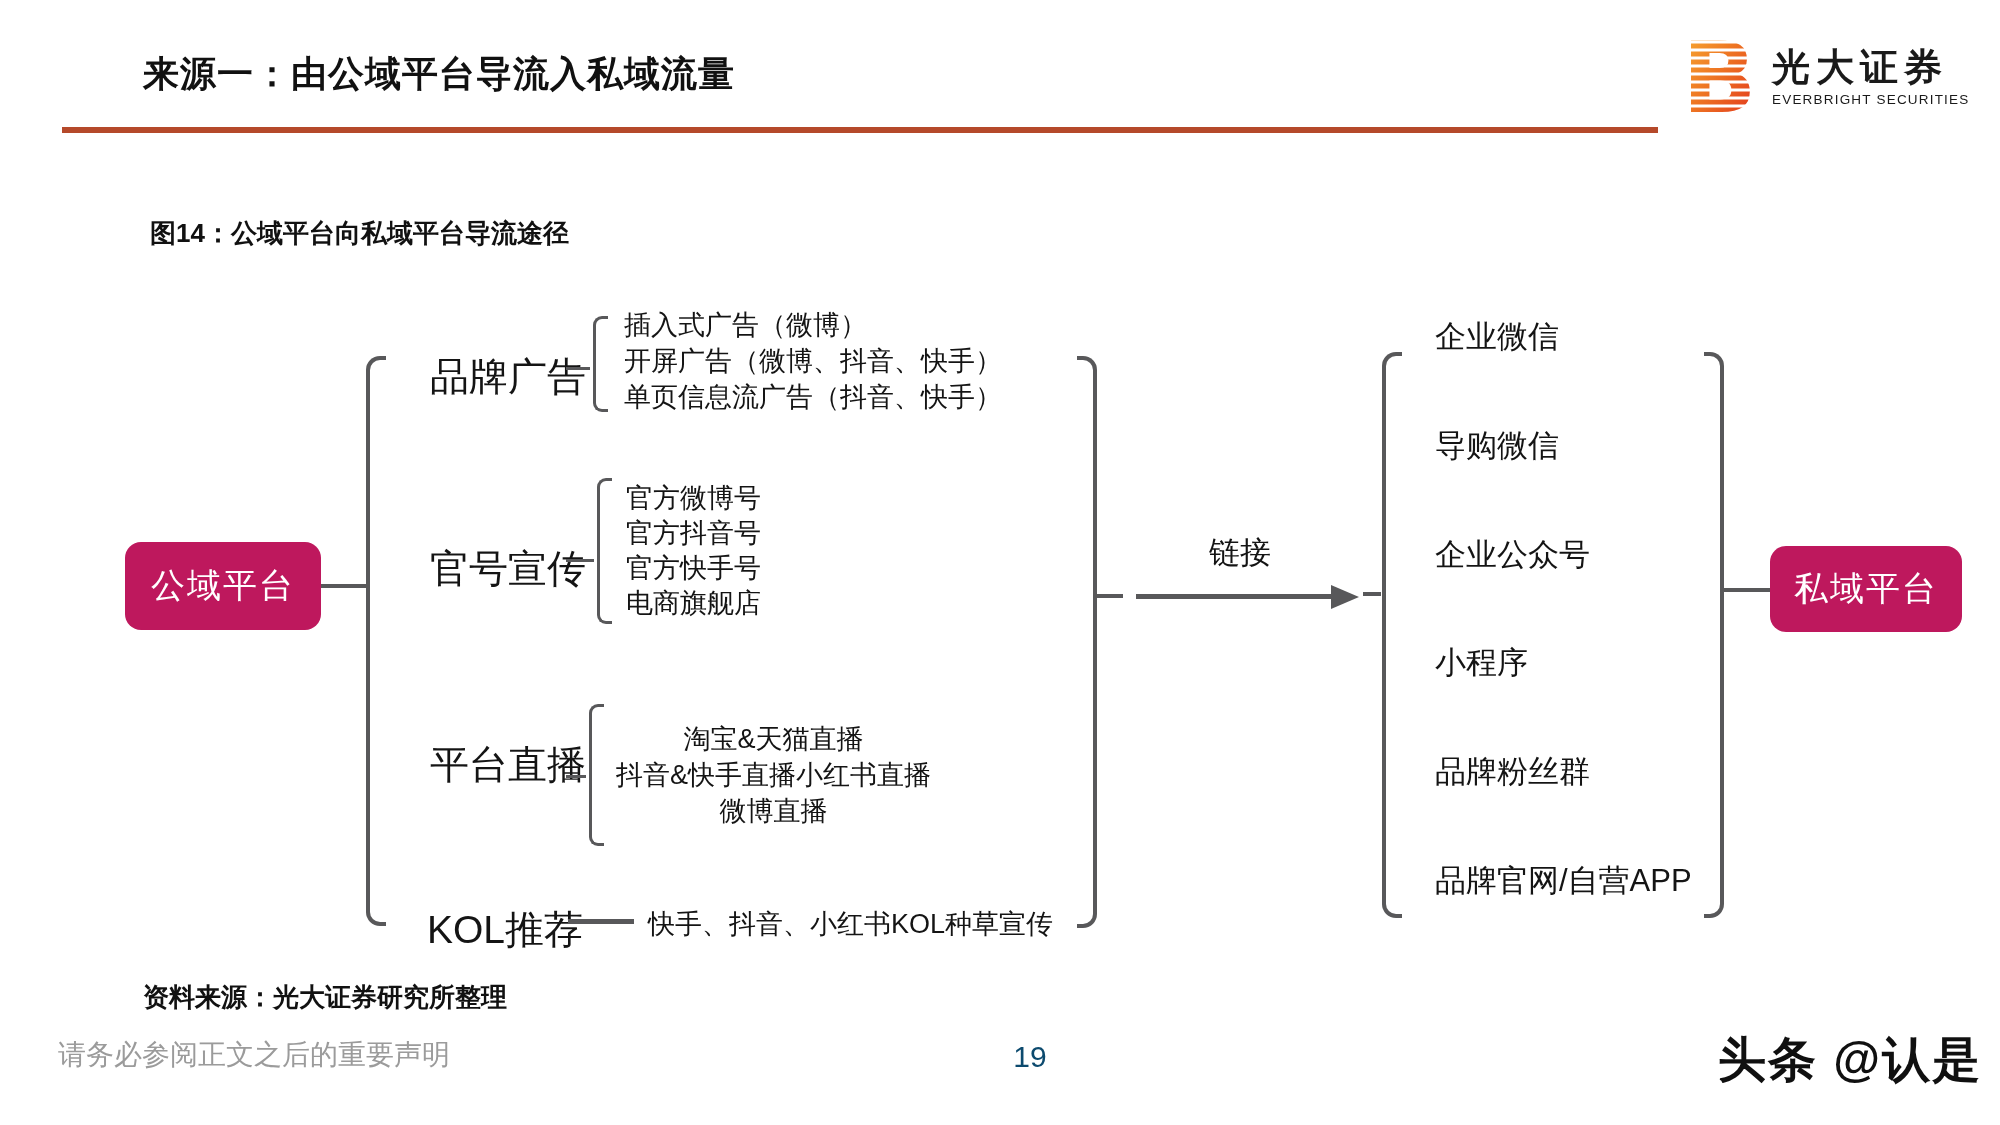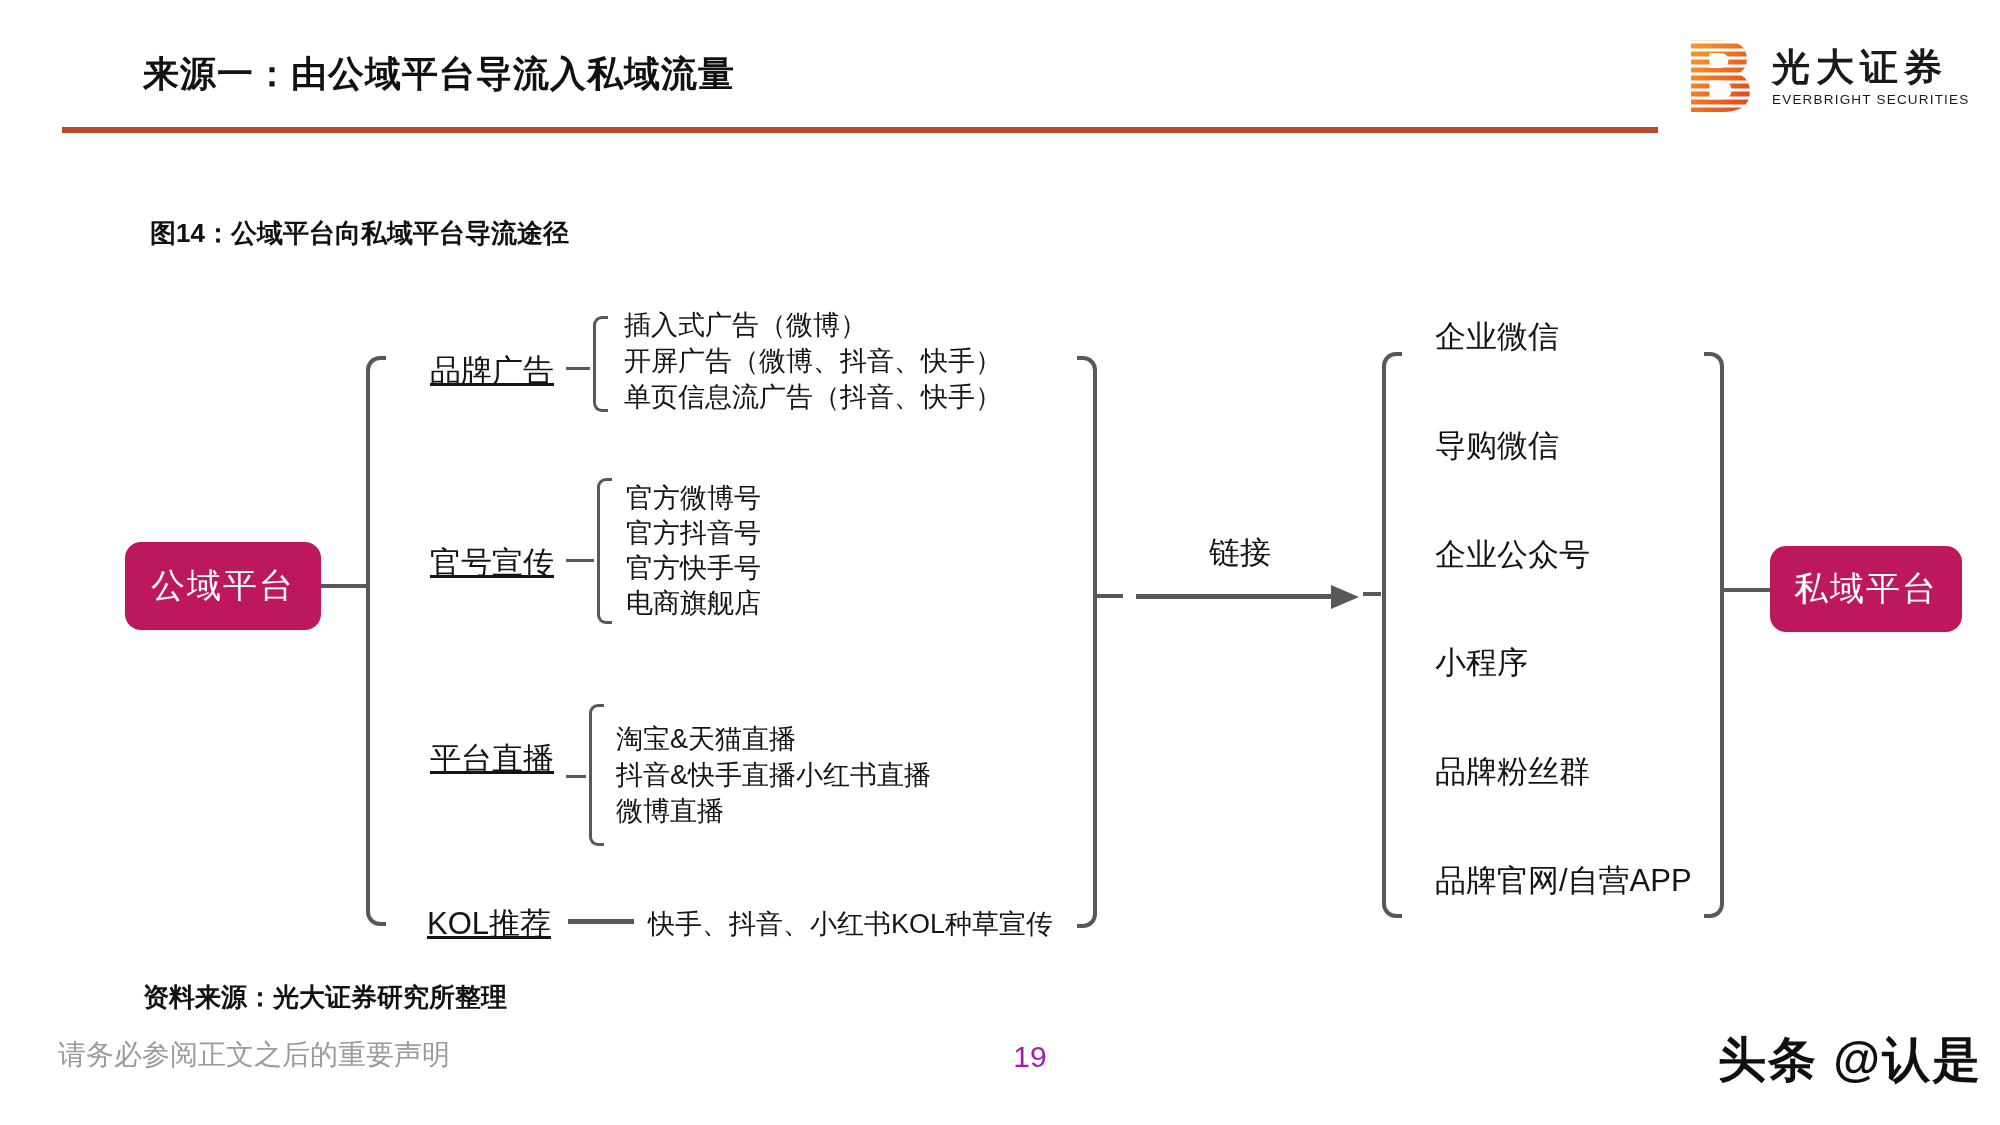--- a/index.html
+++ b/index.html
@@ -12,31 +12,31 @@
   .title-rule{position:absolute;left:32px;top:127px;width:1596px;height:6px;background:#B5492A;}
   .logo{position:absolute;left:1650px;top:32px;display:flex;align-items:center;gap:14px;}
   .logo-txt{display:flex;flex-direction:column;}
   .logo-cn{font-size:38px;font-weight:bold;color:#1a1a1a;letter-spacing:6px;line-height:1.1;}
   .logo-en{font-size:13.5px;font-weight:normal;color:#1a1a1a;letter-spacing:1.2px;margin-top:3px;}
   
   .fig-caption{position:absolute;left:120px;top:216px;font-size:26px;font-weight:bold;color:#111;}
   .fig-source{position:absolute;left:113px;top:980px;font-size:26px;font-weight:bold;color:#111;}
   
   .disclaimer{position:absolute;left:28px;top:1036px;font-size:28px;color:#9B9B9B;}
-  .pagenum{position:absolute;left:0;right:0;top:1040px;width:120px;margin:0 auto;text-align:center;font-size:30px;color:#a21caf;}
+  .pagenum{position:absolute;left:0;right:0;top:1040px;width:120px;margin:0 auto;text-align:center;font-size:30px;color:#0c4a6e;}
   .watermark{position:absolute;left:1688px;top:1028px;font-size:48px;font-weight:800;color:#101010;letter-spacing:2px;}
   
   .node{position:absolute;background:#be185d;color:#fff;border-radius:16px;
         display:flex;align-items:center;justify-content:center;font-size:34px;letter-spacing:2px;}
   .hline{position:absolute;background:#58585A;}
   .bracket{position:absolute;border:0 solid #58585A;box-sizing:border-box;}
   .b-open{border-left-width:4px;border-top-width:4px;border-bottom-width:4px;border-radius:14px 0 0 14px;}
   .b-close{border-right-width:4px;border-top-width:4px;border-bottom-width:4px;border-radius:0 14px 14px 0;}
   .b-sm-open{border-left-width:3px;border-top-width:3px;border-bottom-width:3px;border-radius:9px 0 0 9px;}
-  .cat{position:absolute;font-size:31px;color:#141414;text-decoration:underline;}
+  .cat{position:absolute;font-size:39px;color:#141414;}
   .subs{position:absolute;font-size:27px;color:#141414;line-height:36px;white-space:nowrap;}
   .subs div{height:36px;}
   .kol-item{position:absolute;font-size:27px;color:#141414;white-space:nowrap;}
   .arrow-label{position:absolute;font-size:31px;color:#141414;}
   .arrow-head{position:absolute;width:0;height:0;border-left:28px solid #58585A;
               border-top:12px solid transparent;border-bottom:12px solid transparent;}
   .channels{position:absolute;left:1405px;top:316px;height:586px;display:flex;flex-direction:column;justify-content:space-between;}
   .chan{font-size:31px;color:#141414;white-space:nowrap;}
 </style>
 </head>
@@ -99,21 +99,21 @@
   <div class="subs" style="left:596px;top:481px;line-height:35px;">
     <div style="height:35px;">官方微博号</div>
     <div style="height:35px;">官方抖音号</div>
     <div style="height:35px;">官方快手号</div>
     <div style="height:35px;">电商旗舰店</div>
   </div>
 
   <div class="cat" style="left:400px;top:738px;">平台直播</div>
   <div class="hline" style="left:536px;top:775px;width:20px;height:3px;"></div>
   <div class="bracket b-sm-open" style="left:559px;top:704px;width:15px;height:142px;"></div>
-  <div class="subs" style="left:586px;top:721px;">
+  <div class="subs" style="left:586px;top:721px;text-align:center;">
     <div>淘宝&amp;天猫直播</div>
     <div>抖音&amp;快手直播小红书直播</div>
     <div>微博直播</div>
   </div>
 
   <div class="cat" style="left:397px;top:903px;">KOL推荐</div>
   <div class="hline" style="left:538px;top:919px;width:66px;height:5px;"></div>
   <div class="kol-item" style="left:618px;top:906px;">快手、抖音、小红书KOL种草宣传</div>
 
   <div class="bracket b-close" style="left:1047px;top:356px;width:20px;height:572px;"></div>

